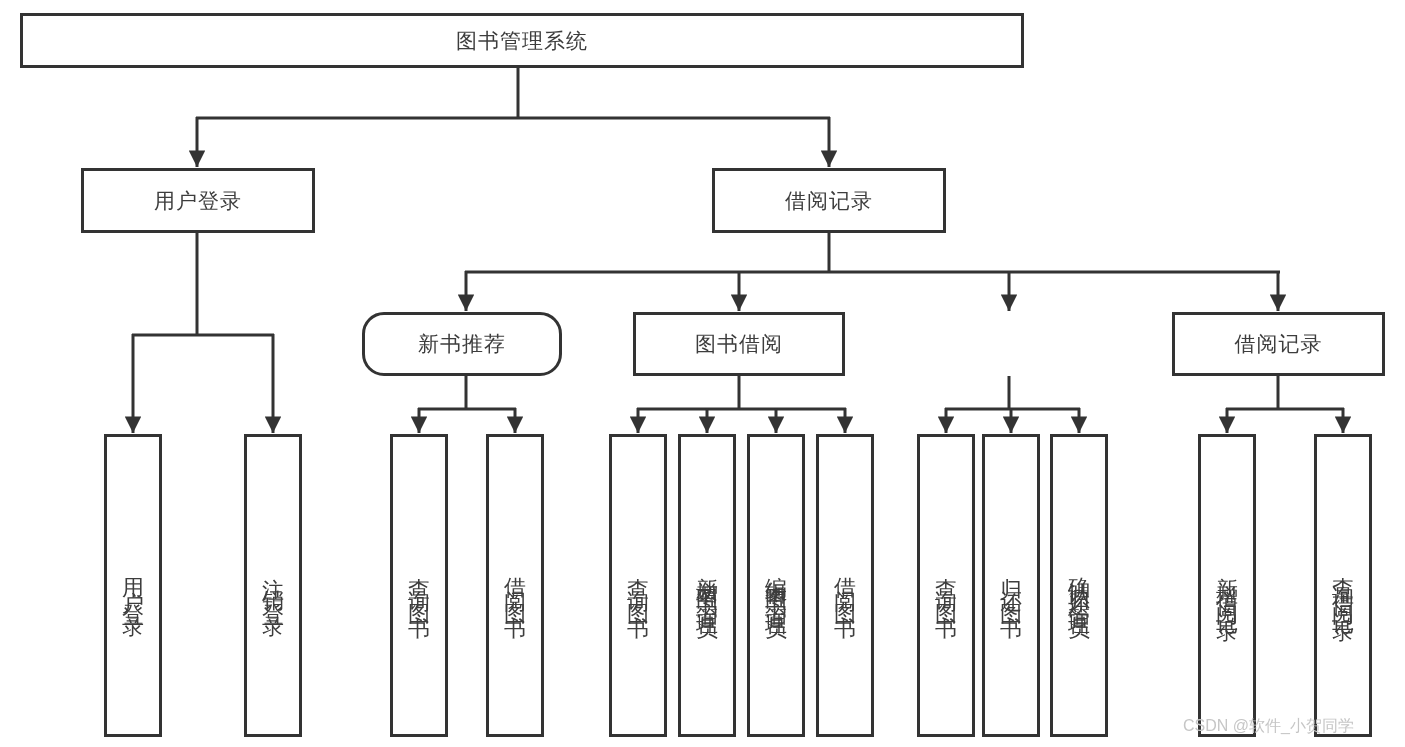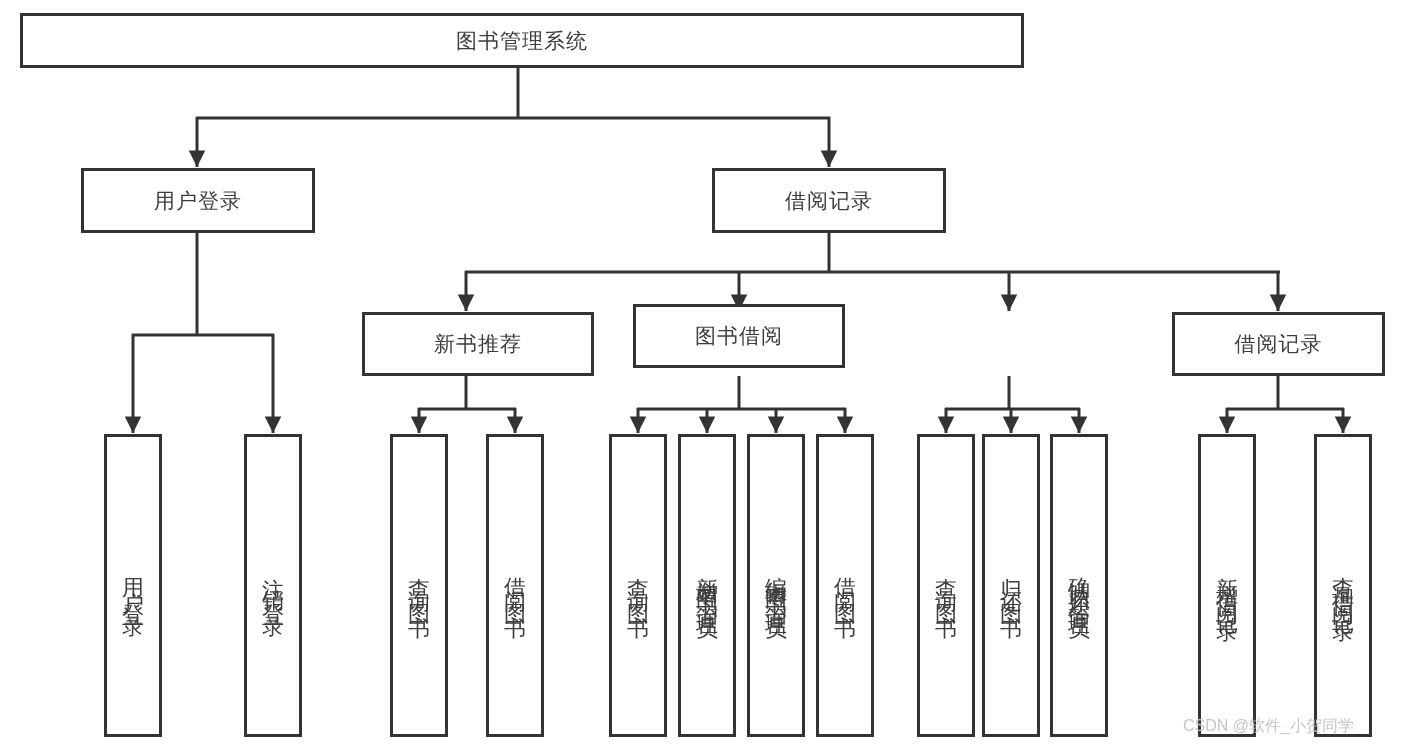--- a/index.html
+++ b/index.html
@@ -35,22 +35,22 @@
   .node .hlabel {
     font-size: 21px;
     letter-spacing: 1px;
     white-space: nowrap;
   }
 
   
   .box-root   { left: 20px;   top: 13px;  width: 1004px; height: 55px; }
   .box-login  { left: 81px;   top: 168px; width: 234px;  height: 65px; }
   .box-mgmt   { left: 712px;  top: 168px; width: 234px;  height: 65px; }
-  .box-newrec { left: 362px;  top: 312px; width: 232px;  height: 64px; }
-  .box-borrow { left: 633px;  top: 304px; width: 212px;  height: 64px; }
+  .box-newrec { left: 362px;  top: 312px; width: 200px;  height: 64px; border-radius: 22px; }
+  .box-borrow { left: 633px;  top: 312px; width: 212px;  height: 64px; }
   .box-current{ left: 903px;  top: 312px; width: 212px;  height: 64px; }
   .box-record { left: 1172px; top: 312px; width: 213px;  height: 64px; }
 
   
   .leaf {
     top: 434px;
     height: 303px;
     width: 58px;
   }
   .leaf .vtext {

